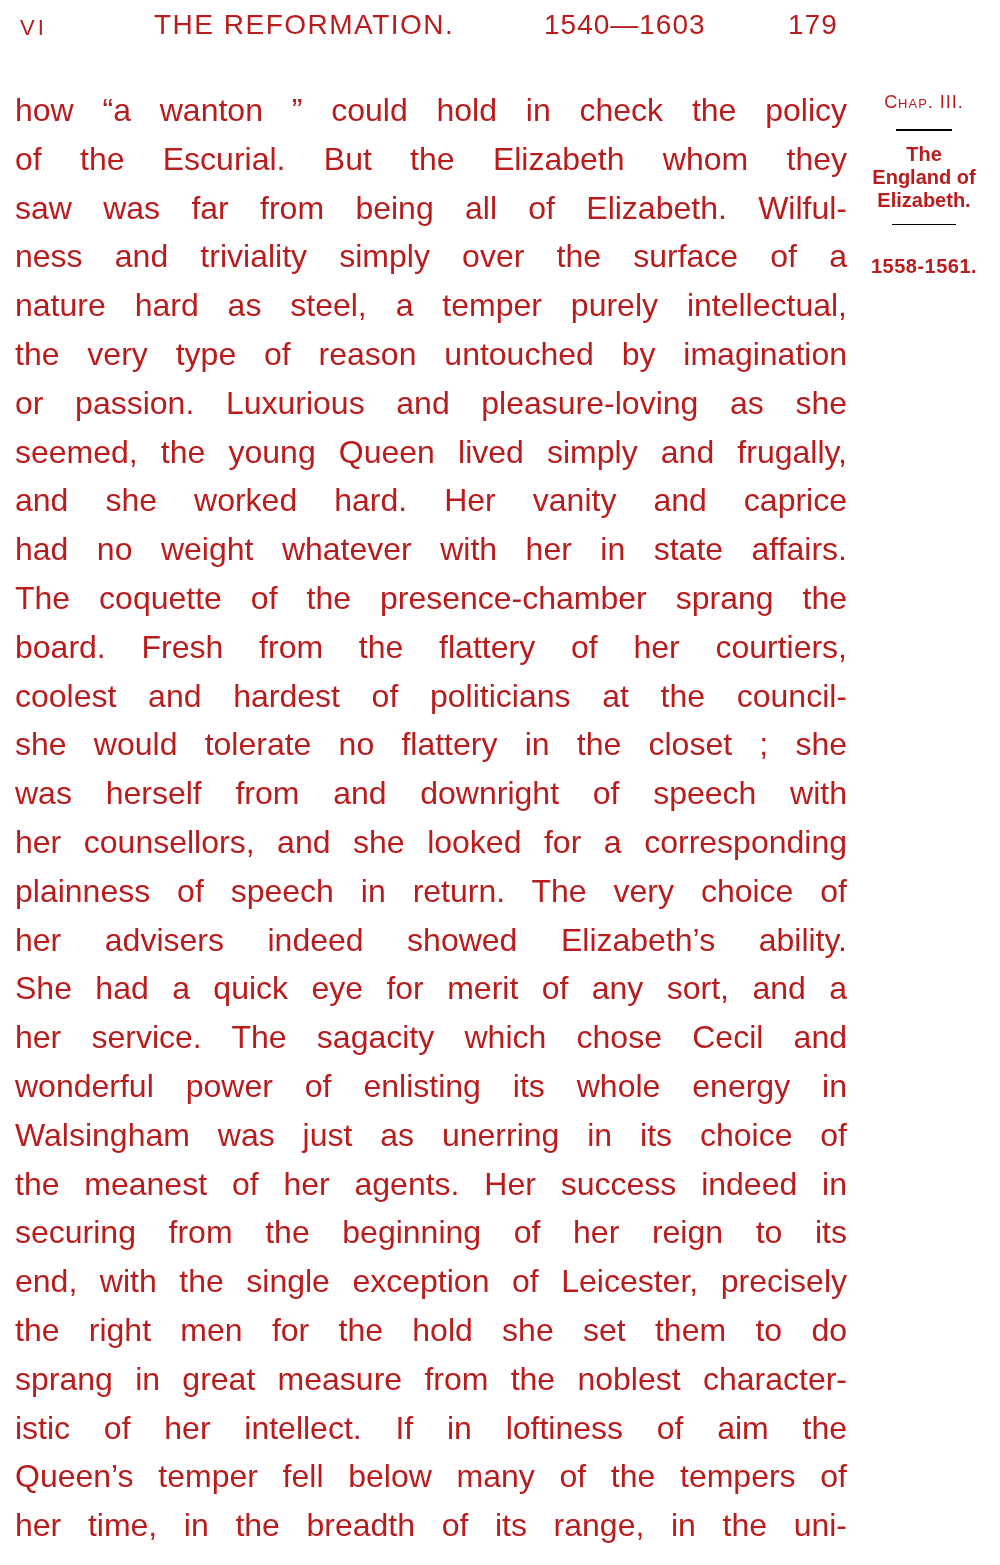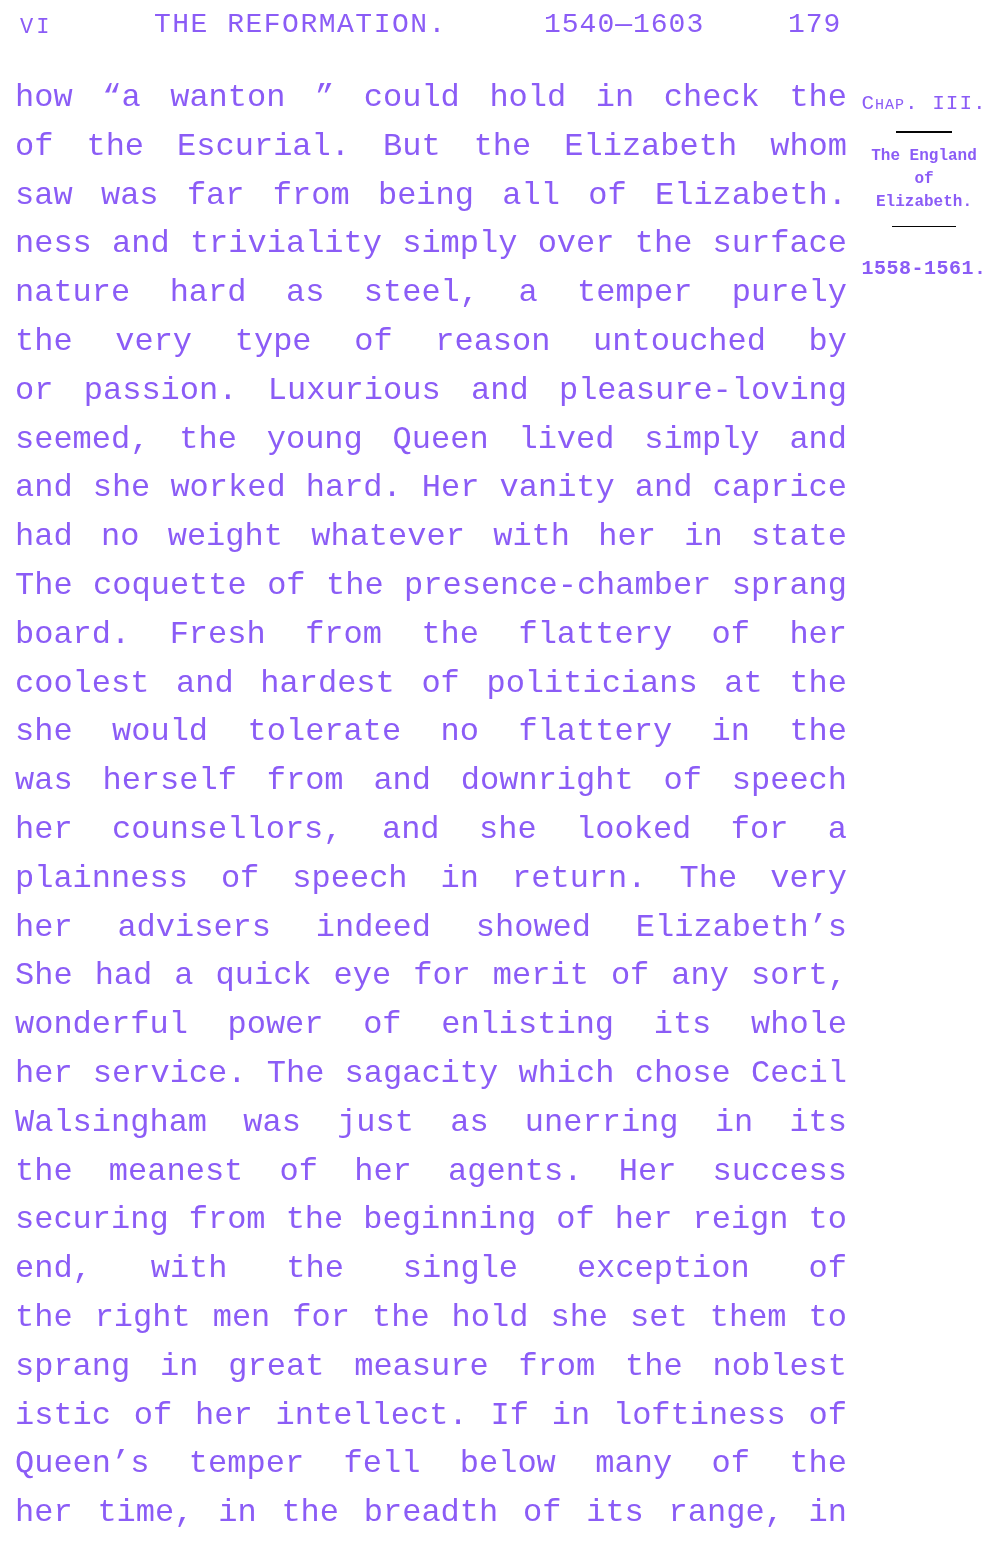--- a/index.html
+++ b/index.html
@@ -5,22 +5,22 @@
   html, body {
     margin: 0;
     padding: 0;
     background: #e8e8e4;
   }
   .page {
     position: relative;
     width: 1000px;
     height: 1565px;
     background: #ffffff;
-    color: #8b5cf6;
-    font-family: Liberation Mono, monospace;
+    color: #b91c1c;
+    font-family: Liberation Sans, sans-serif;
     overflow: hidden;
     margin: 0 auto;
   }
 
   
   .running-header {
     position: absolute;
     top: 0; left: 0;
     width: 100%;
     height: 62px;
@@ -47,21 +47,21 @@
     position: absolute;
     left: 788px; top: 9px;
     font-size: 28px;
     letter-spacing: 1px;
   }
 
   
   .body-col {
     position: absolute;
     left: 15px;
-    top: 74px;
+    top: 86px;
     width: 832px;
   }
   .body-col .line {
     height: 48.8px;
     line-height: 48.8px;
     font-size: 32px;
     text-align: justify;
     text-align-last: justify;
     white-space: normal;
     overflow: hidden;
@@ -69,32 +69,32 @@
 
   
   .sidenotes {
     position: absolute;
     left: 851px;
     top: 92px;
     width: 146px;
     text-align: center;
   }
   .sidenote-chapter {
-    font-size: 21px;
+    font-size: 18px;
     font-variant: small-caps;
     letter-spacing: 1px;
   }
   .rule-1 {
     width: 56px;
     height: 2px;
     background: #050505;
     margin: 16px auto 12px auto;
   }
   .sidenote-title {
-    font-size: 16px;
+    font-size: 20px;
     font-weight: bold;
     line-height: 23px;
     padding: 0 16px;
   }
   .rule-2 {
     width: 64px;
     height: 1px;
     background: #050505;
     margin: 12px auto 14px auto;
   }
@@ -131,22 +131,22 @@
       <div class="line">had no weight whatever with her in state affairs.</div>
       <div class="line">The coquette of the presence-chamber sprang the</div>
       <div class="line">board. Fresh from the flattery of her courtiers,</div>
       <div class="line">coolest and hardest of politicians at the council-</div>
       <div class="line">she would tolerate no flattery in the closet ; she</div>
       <div class="line">was herself from and downright of speech with</div>
       <div class="line">her counsellors, and she looked for a corresponding</div>
       <div class="line">plainness of speech in return. The very choice of</div>
       <div class="line">her advisers indeed showed Elizabeth’s ability.</div>
       <div class="line">She had a quick eye for merit of any sort, and a</div>
+      <div class="line">her service. The sagacity which chose Cecil and</div>
       <div class="line">wonderful power of enlisting its whole energy in</div>
-      <div class="line">her service. The sagacity which chose Cecil and</div>
       <div class="line">Walsingham was just as unerring in its choice of</div>
       <div class="line">the meanest of her agents. Her success indeed in</div>
       <div class="line">securing from the beginning of her reign to its</div>
       <div class="line">end, with the single exception of Leicester, precisely</div>
       <div class="line">the right men for the hold she set them to do</div>
       <div class="line">sprang in great measure from the noblest character-</div>
       <div class="line">istic of her intellect. If in loftiness of aim the</div>
       <div class="line">Queen’s temper fell below many of the tempers of</div>
       <div class="line">her time, in the breadth of its range, in the uni-</div>
     </main>

